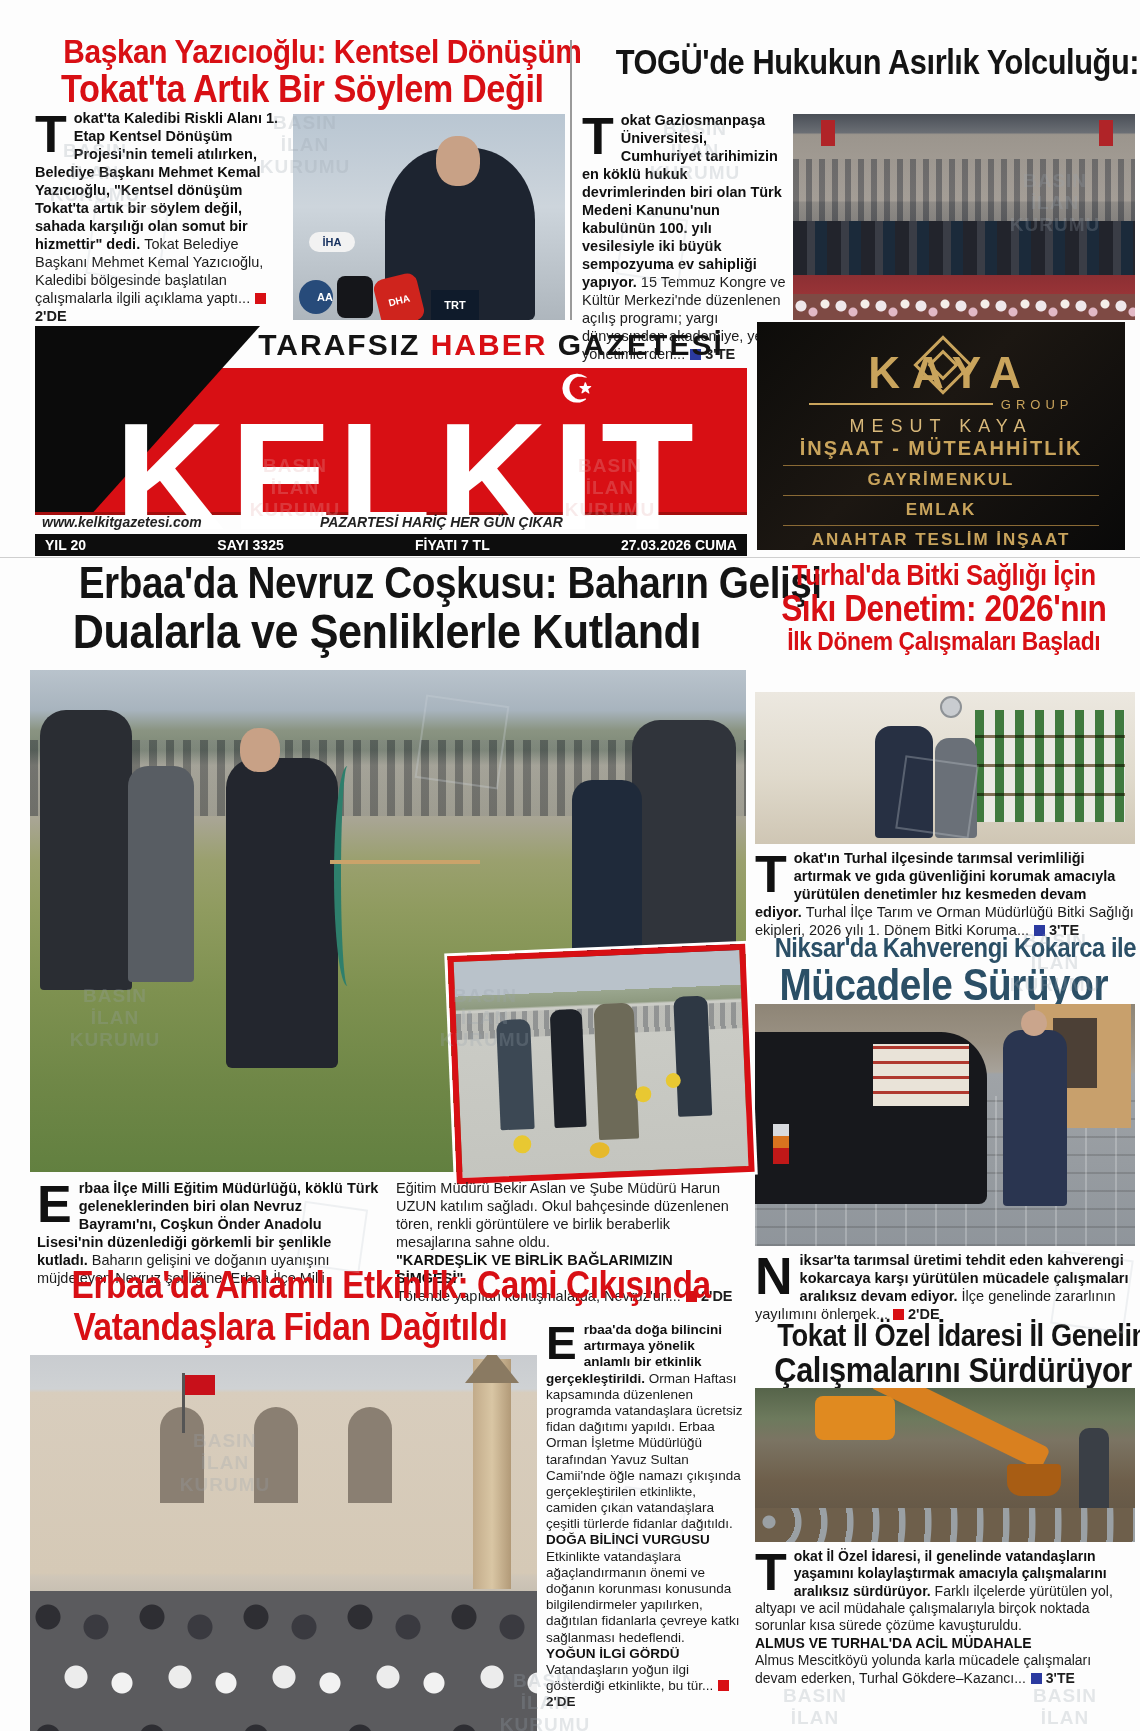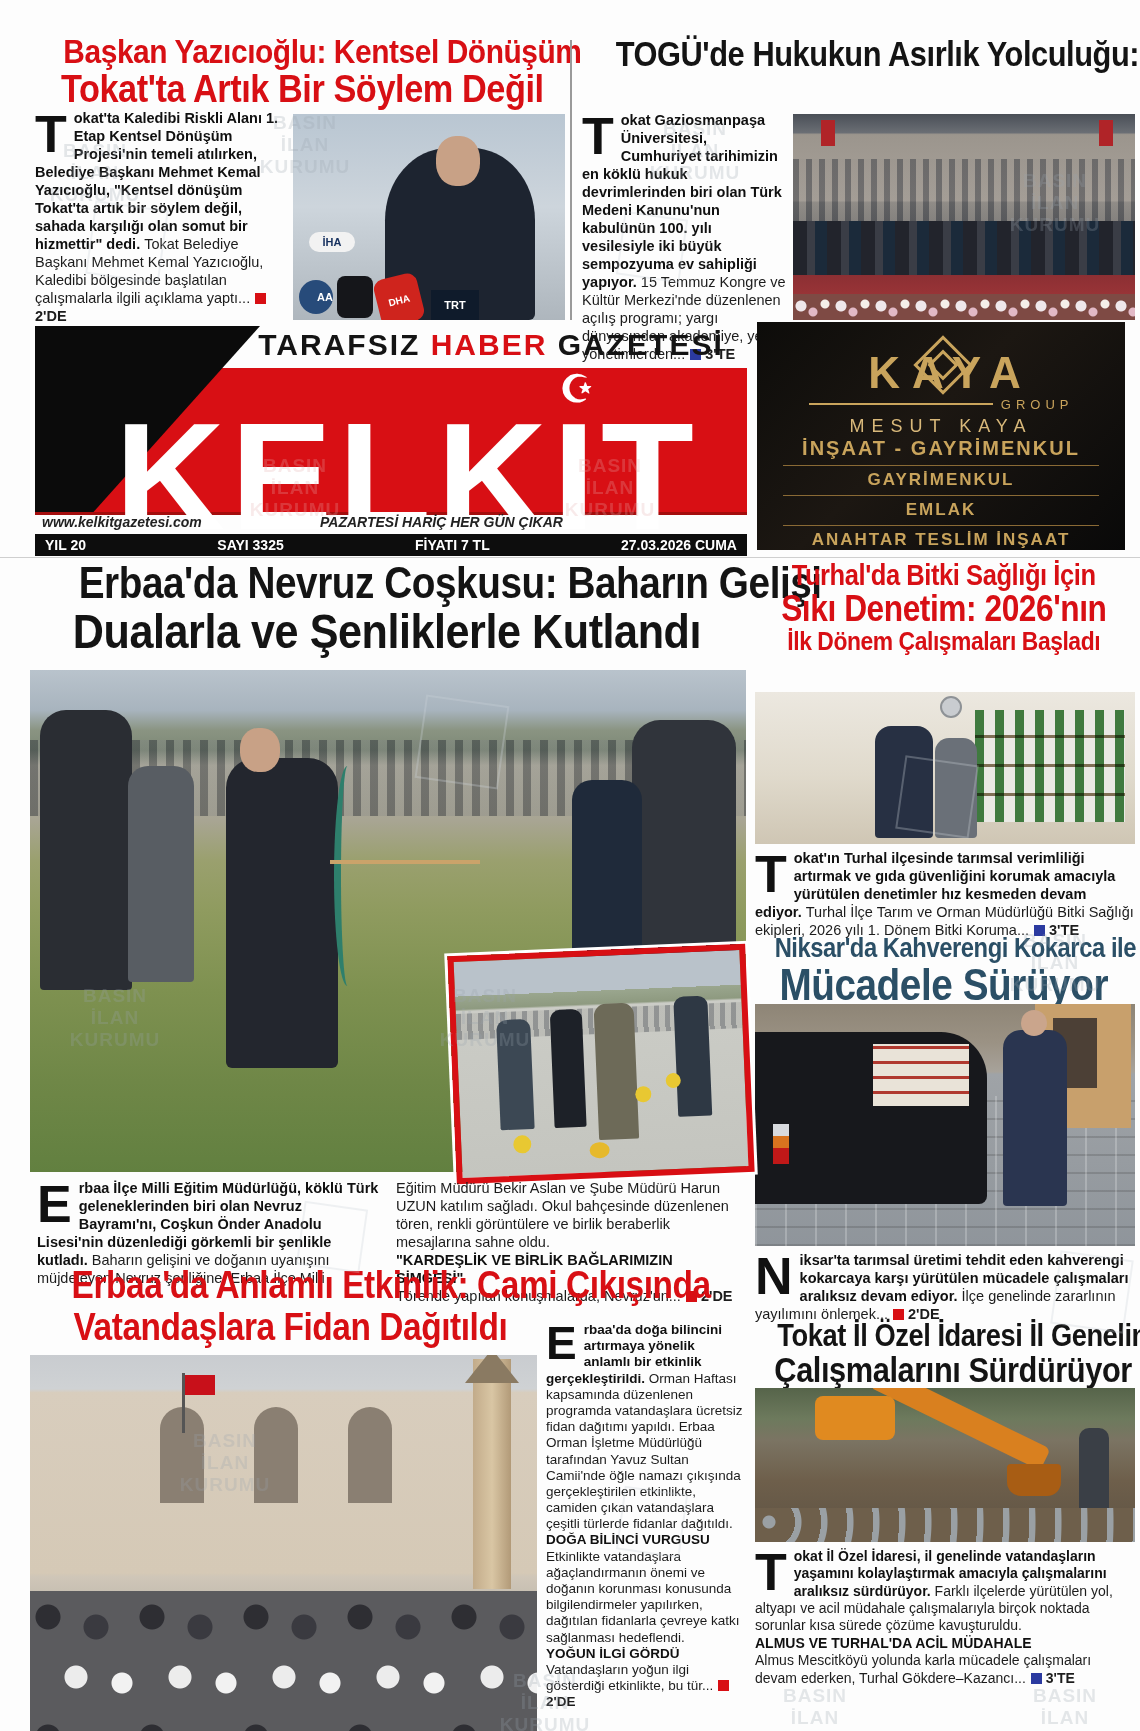--- a/index.html
+++ b/index.html
@@ -98,21 +98,21 @@
   <div class="pd" style="left:16px;top:118px;width:46px;height:20px;background:#f2f2f2;border-radius:10px;color:#16305e;font-weight:bold;font-size:11px;display:flex;align-items:center;justify-content:center">
       <span>İHA</span>
     </div>
   <div class="pd" style="left:138px;bottom:0;width:48px;height:30px;background:#0f1b2b;color:#fff;font-weight:bold;font-size:11px;display:flex;align-items:center;justify-content:center">
       <span>TRT</span>
     </div>
 </div>
 
 <div class="abs vdiv" style="left:570px;top:40px;width:2px;height:280px"></div>
 
-<div class="abs hl" style="left:580px;top:36px;width:556px">
+<div class="abs hl" style="left:580px;top:44px;width:556px">
   <span class="ln"><span class="cond blk" style="font-size:35px">TOGÜ'de Hukukun Asırlık Yolculuğu:</span></span>
 </div>
 <div class="abs body-txt" style="left:582px;top:112px;width:204px;height:214px">
   <span class="drop">T</span><span class="lead">okat Gaziosmanpaşa Üniversitesi, Cumhuriyet tarihimizin en köklü hukuk devrimlerinden biri olan Türk Medeni Kanunu'nun kabulünün 100. yılı vesilesiyle iki büyük sempozyuma ev sahipliği yapıyor.</span><span>15 Temmuz Kongre ve Kültür Merkezi'nde düzenlenen açılış programı; yargı dünyasından akademiye, yerel yönetimlerden...</span><span class="sq" style="background:#2b3aa0"></span><span class="ref">3'TE</span>
 </div>
 <div class="photo" style="left:793px;top:114px;width:342px;height:206px;background:linear-gradient(180deg,#4a4f57 0%,#6a6e74 9%,#9b958d 10%,#a9a29a 42%,#8d8a85 43%,#5c5c60 72%,#8c2f33 78%,#a83a3c 100%)">
   <div class="pd" style="left:0;top:22%;width:100%;height:36%;background:repeating-linear-gradient(90deg,rgba(40,45,55,.55) 0 6px,rgba(150,145,140,.35) 6px 13px);opacity:.8"></div>
   <div class="pd" style="left:0;top:52%;width:100%;height:26%;background:repeating-linear-gradient(90deg,#22242c 0 14px,#3a3d46 14px 22px,#1b2a3a 22px 34px)"></div>
   <div class="pd" style="left:0;bottom:0;width:100%;height:26px;background-image:radial-gradient(circle at 8px 12px,#efe7ea 0 5px,transparent 6px),radial-gradient(circle at 20px 18px,#e2b9c6 0 4px,transparent 5px),radial-gradient(circle at 32px 10px,#f5f0ea 0 4px,transparent 5px);background-size:40px 26px;background-color:#7e4a44"></div>
   <div class="pd" style="left:28px;top:6px;width:14px;height:26px;background:#b02428"></div>
@@ -144,21 +144,21 @@
   <div class="diamond">
       <div class="d-outer"></div>
       <div class="d-inner"></div>
     </div>
   <div class="kaya-brand">KAYA</div>
   <div class="kaya-group-row">
       <div class="gline"></div>
       <span class="kaya-group">GROUP</span>
     </div>
   <div class="kaya-owner">MESUT KAYA</div>
-  <div class="kaya-svc1">İNŞAAT - GAYRİMENKUL</div>
+  <div class="kaya-svc1">İNŞAAT - MÜTEAHHİTLİK</div>
   <div class="rule"></div>
   <div class="kaya-svc">GAYRİMENKUL</div>
   <div class="rule"></div>
   <div class="kaya-svc">EMLAK</div>
   <div class="rule"></div>
   <div class="kaya-svc">ANAHTAR TESLİM İNŞAAT</div>
 </div>
 
 <div class="abs hrule" style="left:0;top:557px;width:1140px;height:1px"></div>
 

